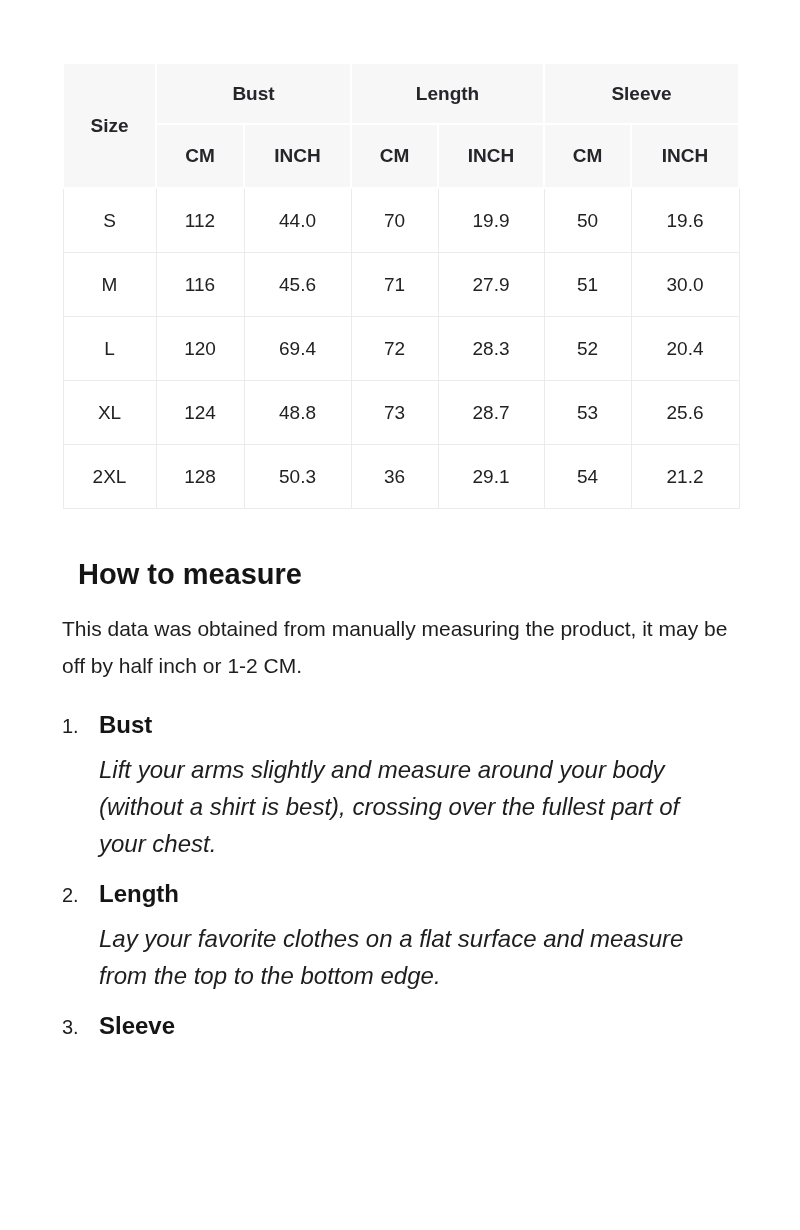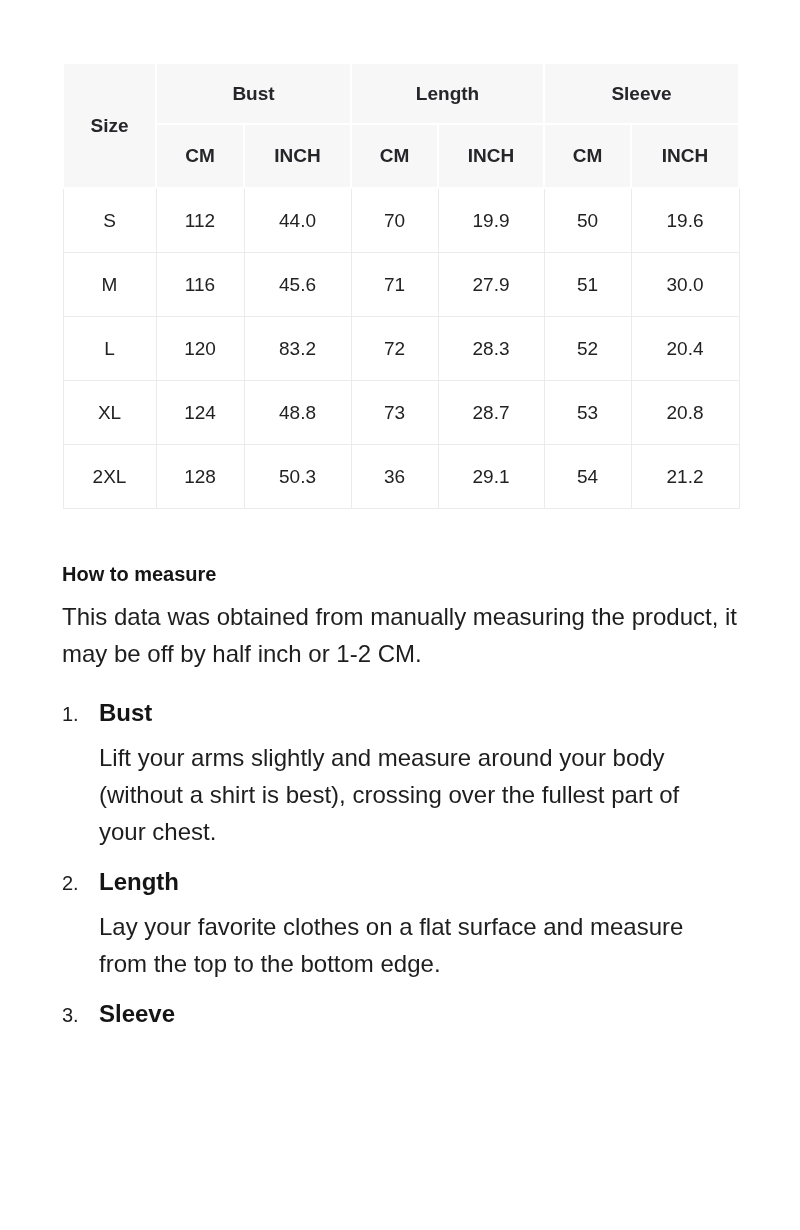--- a/index.html
+++ b/index.html
@@ -43,31 +43,31 @@
     height: 63px;
     text-align: center;
     vertical-align: middle;
     font-size: 19px;
     color: #222222;
     padding: 0;
   }
 
   
   h2.howto-heading {
-    font-size: 20px;
+    font-size: 29px;
     line-height: 35px;
     font-weight: 700;
     color: #151515;
-    margin: 48px 0 0 0;
+    margin: 48px 0 0 16px;
   }
   p.intro {
-    font-size: 24px;
+    font-size: 21px;
     line-height: 37px;
     color: #1e1e1e;
-    margin: 6px 0 26px 0;
+    margin: 18px 0 26px 0;
     max-width: 680px;
   }
   ol.steps {
     list-style: none;
     margin: 0;
     padding: 0;
   }
   li.step {
     display: flex;
     align-items: flex-start;
@@ -87,20 +87,21 @@
     font-weight: 700;
     color: #151515;
     margin: 0;
   }
   p.step-desc {
     font-size: 24px;
     line-height: 37px;
     color: #1e1e1e;
     margin: 11px 0 17px 0;
     max-width: 600px;
+    font-style: italic;
   }
 </style>
 </head>
 <body>
 
 <div class="page">
 
   <table class="size-table">
     <colgroup>
       <col style="width:93px">
@@ -142,34 +143,34 @@
           <td>116</td>
           <td>45.6</td>
           <td>71</td>
           <td>27.9</td>
           <td>51</td>
           <td>30.0</td>
         </tr>
         <tr>
           <td>L</td>
           <td>120</td>
-          <td>83.2</td>
+          <td>69.4</td>
           <td>72</td>
           <td>28.3</td>
           <td>52</td>
           <td>20.4</td>
         </tr>
         <tr>
           <td>XL</td>
           <td>124</td>
           <td>48.8</td>
           <td>73</td>
           <td>28.7</td>
           <td>53</td>
-          <td>20.8</td>
+          <td>25.6</td>
         </tr>
         <tr>
           <td>2XL</td>
           <td>128</td>
           <td>50.3</td>
           <td>36</td>
           <td>29.1</td>
           <td>54</td>
           <td>21.2</td>
         </tr>

